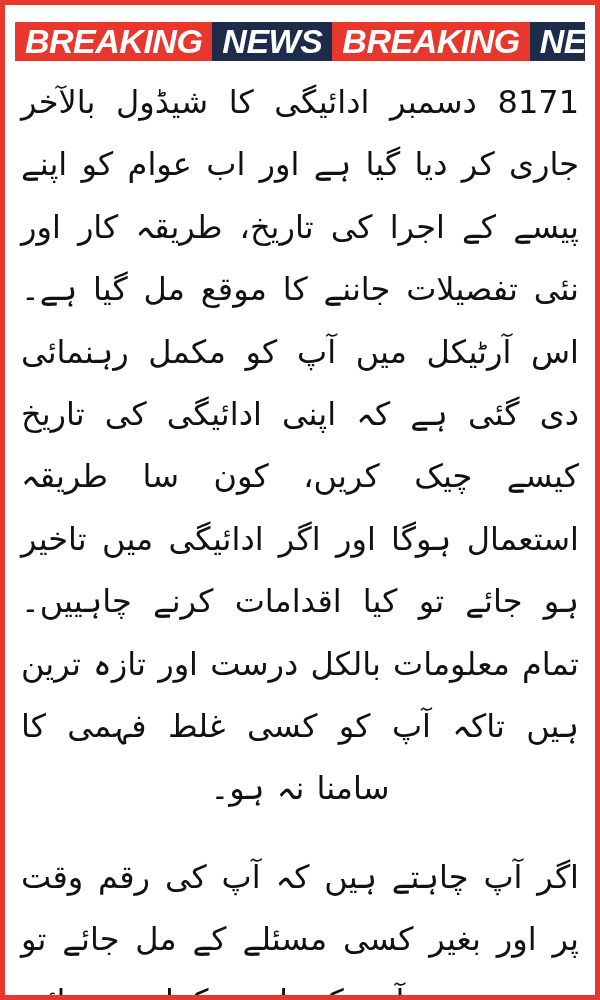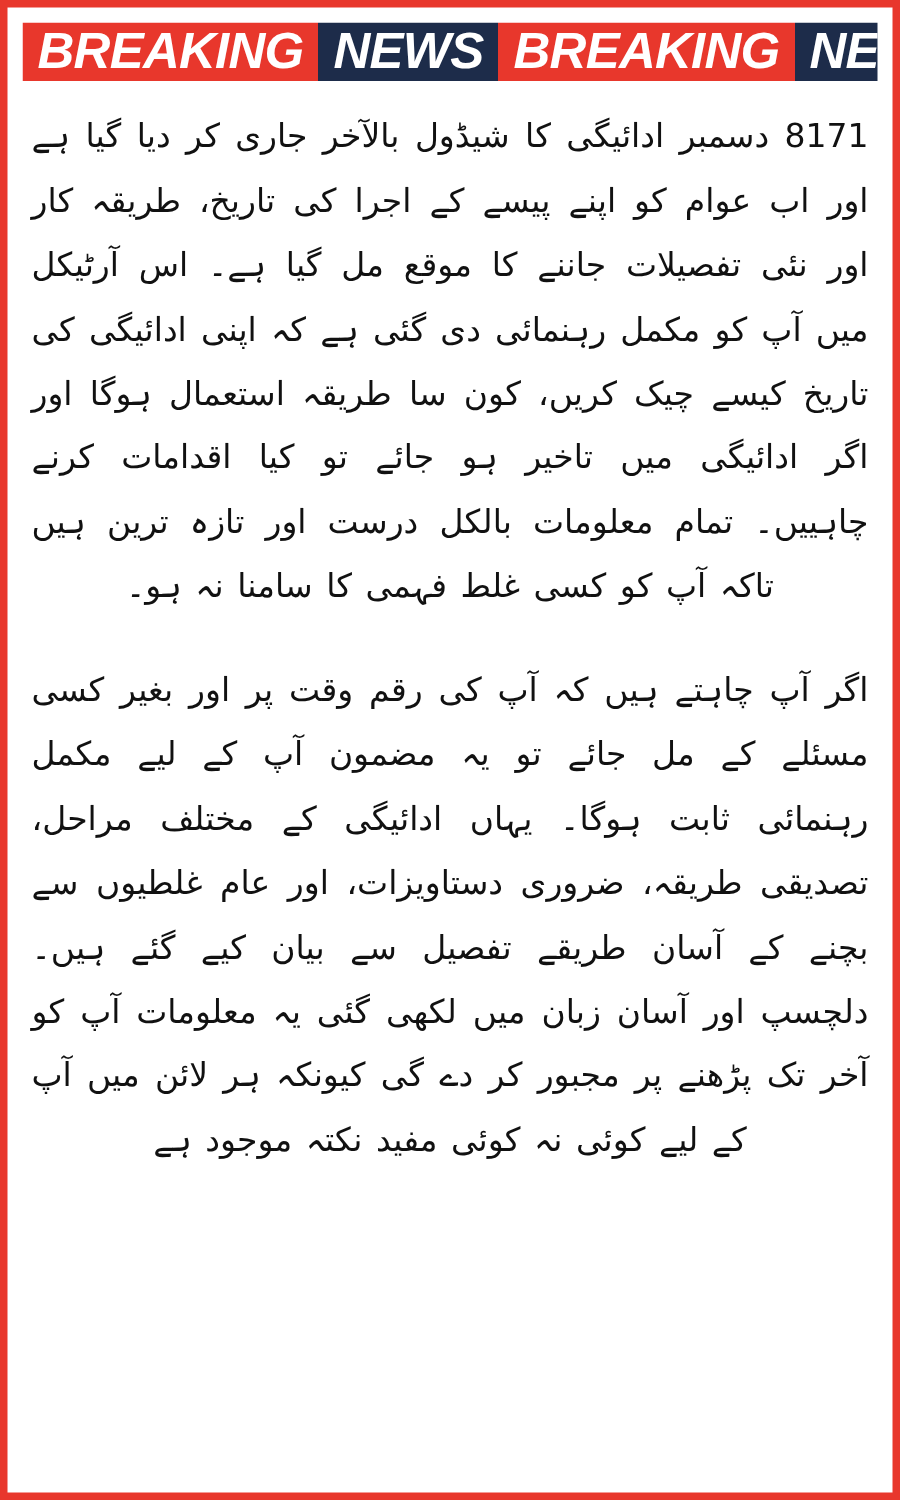--- a/index.html
+++ b/index.html
@@ -18,21 +18,21 @@
     height: 1000px;
     border: 5px solid #e8372c;
     background: #ffffff;
     padding: 10px 10px 0 10px;
     position: relative;
     overflow: hidden;
   }
   
   .banner {
     display: flex;
-    align-items: flex-start;
+    align-items: flex-end;
     height: 46px;
     width: 100%;
     margin-bottom: 6px;
     overflow: hidden;
   }
   .banner-cell {
     display: flex;
     align-items: center;
     justify-content: center;
     font-family: "Liberation Sans", sans-serif;
@@ -61,21 +61,21 @@
   .article {
     direction: rtl;
     text-align: justify;
     text-align-last: center;
     font-family: "DejaVu Sans", sans-serif;
     color: #111111;
     padding: 4px 6px 0 6px;
   }
   .article p {
     margin: 0 0 26px 0;
-    font-size: 22px;
+    font-size: 32px;
     line-height: 1.95;
     letter-spacing: 0px;
     word-spacing: 2px;
   }
   .article p:last-child {
     margin-bottom: 0;
   }
 </style>
 </head>
 <body>

